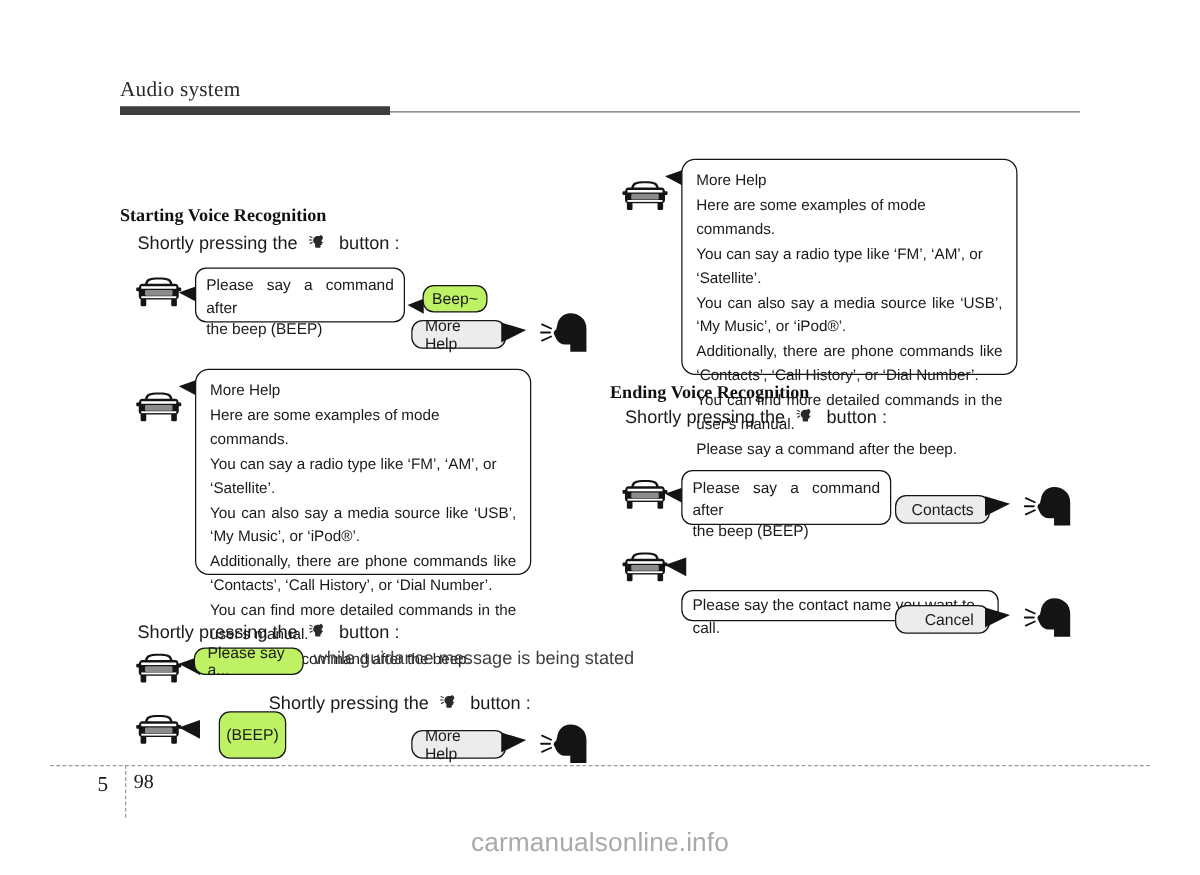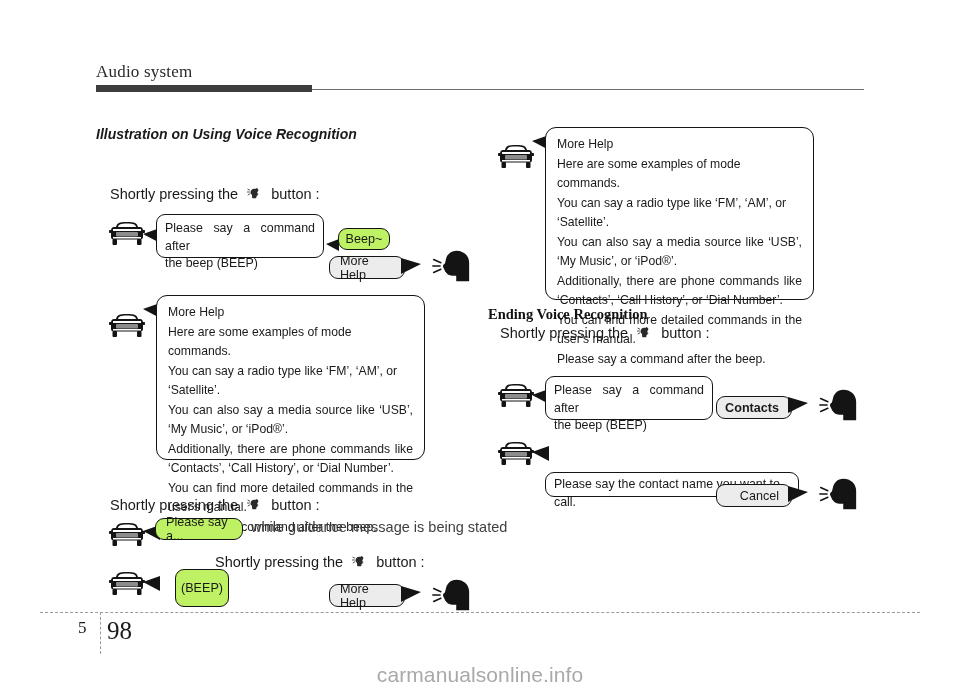--- a/index.html
+++ b/index.html
@@ -72,21 +72,21 @@
     top: 618px;
     font-family: "Liberation Serif", serif;
     font-size: 17px;
     color: #1a1a1a;
   }
   .ftr-page {
     position: absolute;
     left: 107px;
     top: 617px;
     font-family: "Liberation Serif", serif;
-    font-size: 25px;
+    font-size: 16px;
     color: #1a1a1a;
   }
   .watermark {
     position: absolute;
     left: 0;
     top: 663px;
     width: 960px;
     text-align: center;
     font-size: 21px;
     color: #a9a9a9;
@@ -205,22 +205,22 @@
 </style>
 </head>
 <body>
 
 <div class="page">
 
   <div class="hdr-title">Audio system</div>
   <div class="hdr-rule"></div>
   <div class="hdr-rule-thick"></div>
 
-  <div class="sec-title" style="left:96px; top:126px;">Illustration on Using Voice Recognition</div>
-
+
+  <div class="sub-title" style="left:96px; top:165px;">Starting Voice Recognition</div>
 
   <div class="press-line" style="left:110px; top:186px;">
     <span>Shortly pressing the</span>
     <span class="vr-glyph">
       <svg width="15" height="15" viewBox="0 0 20 20" aria-hidden="true">
         <path d="M12.2 2.6c1.6 0 2.9 1.3 2.9 2.9 0 1.1-.6 2-1.4 2.5l.2 1.8 1.6 1.2-1.7.6.2 1.5-1.5.5.1 1.6c0 .6-.5 1.1-1.1 1.1H8.2c-.8 0-1.4-.6-1.4-1.4v-2c0-.7-.3-1-.8-1.5-.8-.8-1.3-1.8-1.3-3.1 0-2.6 2.2-4.7 4.9-4.7h2.6z" fill="#2a2a2a"></path>
         <path d="M3.6 5.5 1.2 4.2M3.2 8H.6M3.8 10.4 1.5 11.8" stroke="#2a2a2a" stroke-width="1.1" fill="none" stroke-linecap="round"></path>
       </svg>
     </span>
     <span>button :</span>
@@ -419,21 +419,21 @@
       <rect x="16" y="24" width="44" height="9" rx="2" fill="#8c8c8c"></rect>
       <rect x="10" y="34" width="56" height="3" fill="#ffffff"></rect>
     </svg>
   </div>
   <div class="tail tail-left" style="left:532px; top:389px;"></div>
   <div class="bubble justify" style="left:545px; top:376px; width:168px; height:44px;">
     <p class="j">Please say a command after</p>
     <p>the beep (BEEP)</p>
   </div>
 
-  <div class="pill rightal" style="left:716px; top:396px; width:76px; height:23px;font-weight:bold;">Contacts</div>
+  <div class="pill rightal" style="left:716px; top:396px; width:76px; height:23px;">Contacts</div>
   <div class="tail tail-right" style="left:788px; top:397px;"></div>
   <div class="head-icon" style="left:819px; top:388px;">
     <svg viewBox="0 0 52 42" width="42" height="34" aria-hidden="true">
       <g fill="#141414">
         <path d="M30 2 C39 2, 46 8, 46 17 L46 40 L30 40 L30 33 L25 33 C21 33, 18 31, 16 27 L14 23 C13 21, 14 19, 16 18 L17 14 C18 7, 23 2, 30 2 Z"></path>
         <path d="M16 24 L22 24 L20 28 C19 30, 17 29, 16 27 Z"></path>
       </g>
       <path d="M2 13 L11 17 M1 21 L10 21 M2 29 L11 25" stroke="#141414" stroke-width="1.8" fill="none" stroke-linecap="round"></path>
     </svg>
   </div>

